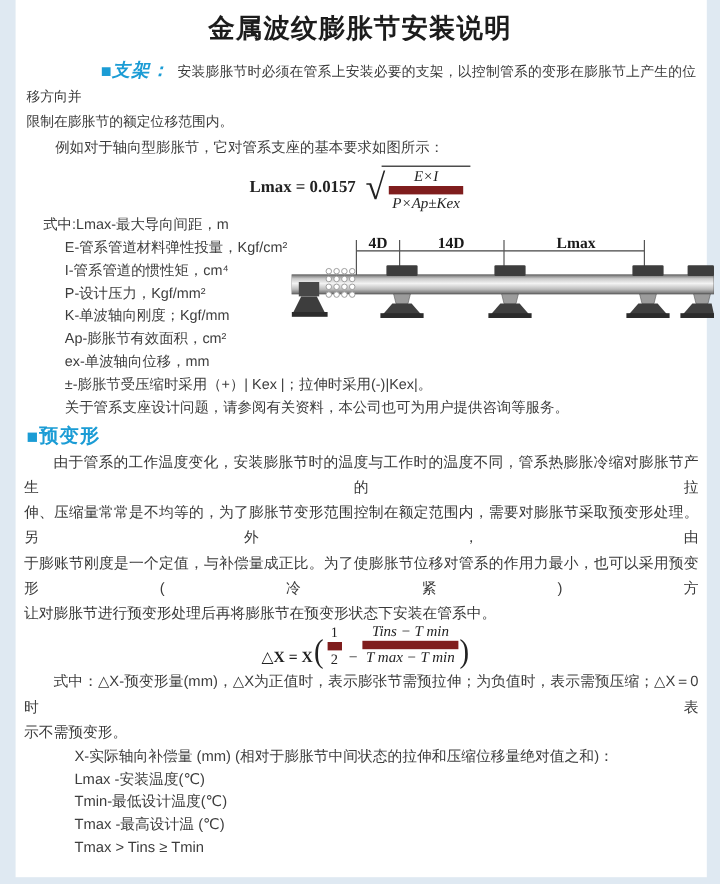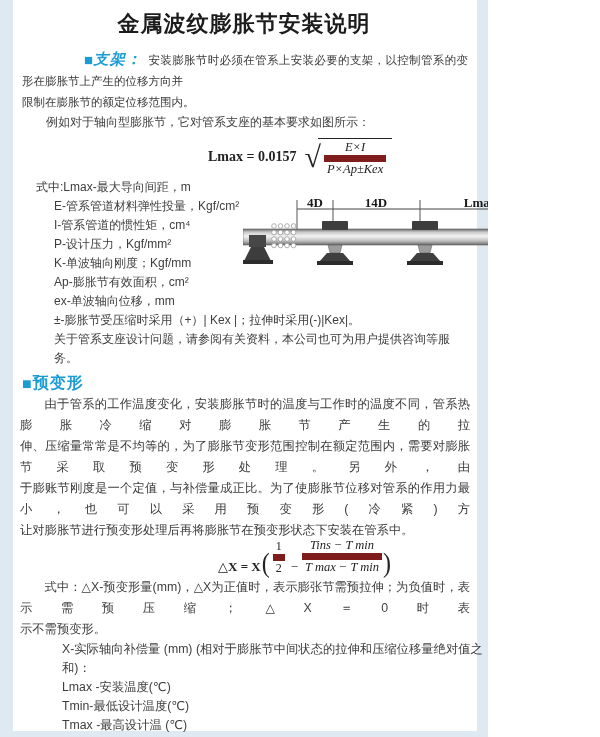--- a/index.html
+++ b/index.html
@@ -4,21 +4,21 @@
 <style>
   html,body { margin:0; padding:0; }
   body {
     width:600px; height:737px;
     background:#ffffff;
     font-family:"Liberation Sans","DejaVu Sans",sans-serif;
     color:#3d3d3d;
     -webkit-font-smoothing:antialiased;
   }
   .page {
-    position:relative; width:488px; height:737px;
+    position:relative; width:600px; height:737px;
     background:#ffffff; overflow:hidden;
   }
   .strip { position:absolute; top:0; bottom:0; background:#dfe9f2; z-index:0; }
   .strip.left  { left:0;  width:13px; }
   .strip.right { right:0; width:11px; }
   .strip.bottom{ position:absolute; left:0; right:0; bottom:0; top:auto; height:6px; background:#dfe9f2; }
   .content { position:relative; z-index:1; }
 
   h1.title {
     margin:10px 0 0 0; text-align:center;
@@ -27,21 +27,21 @@
   }
 
   .p-support {
     margin:10px 20px 0 22px; font-size:11.5px; line-height:21px;
     text-indent:62px; text-align:justify; text-align-last:auto; color:#3a3a3a;
   }
   .sec-marker { color:#1b9cd5; font-size:15px; vertical-align:-1px; }
   .sec-head-inline { color:#1b9cd5; font-size:15px; font-weight:bold; letter-spacing:1px; margin-right:6px;font-style:italic; }
   .p-support .l2 { display:block; text-indent:0; }
 
-  .p-example { margin:0 20px 0 22px; font-size:12px; line-height:21px; text-indent:2em;font-family:Liberation Mono, monospace; }
+  .p-example { margin:0 20px 0 22px; font-size:12px; line-height:21px; text-indent:2em; }
 
   
   .formula { font-family:"Liberation Serif","DejaVu Serif",serif; color:#222; }
   .f-lmax { margin:6px 0 4px 208px; display:flex; align-items:center; height:34px; font-size:14px; font-weight:bold; }
   .sqrt { display:inline-flex; align-items:center; margin-left:8px; }
   .sqrt-sign { font-size:30px; font-weight:400; line-height:26px; margin-right:-3px; }
   .sqrt-body { border-top:1.5px solid #222; padding:1px 6px 0 6px; }
   .frac { display:inline-block; text-align:center; vertical-align:middle; }
   .frac span { display:block; line-height:1.2; }
   .frac .fnum { border-bottom:7px solid #7f1d1d; padding:0 3px; }

